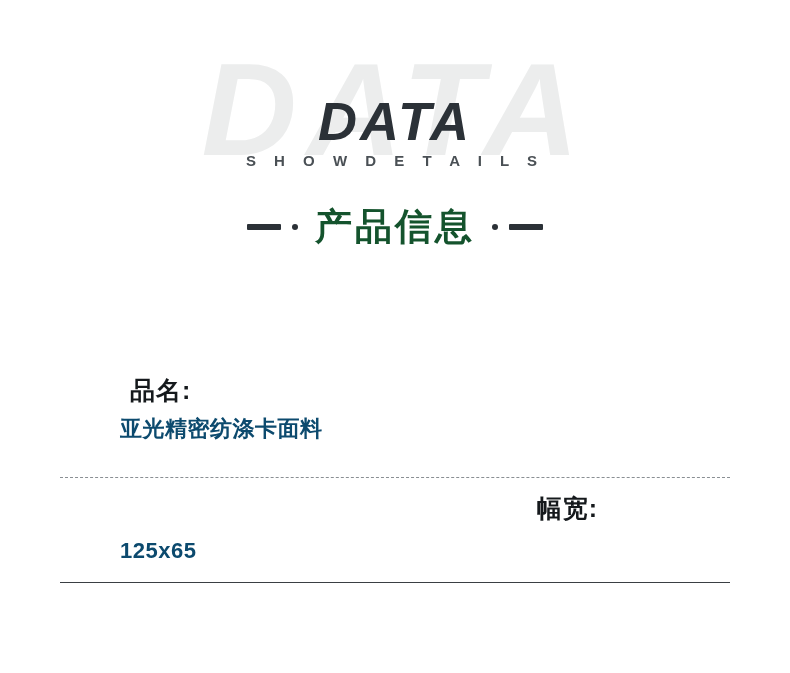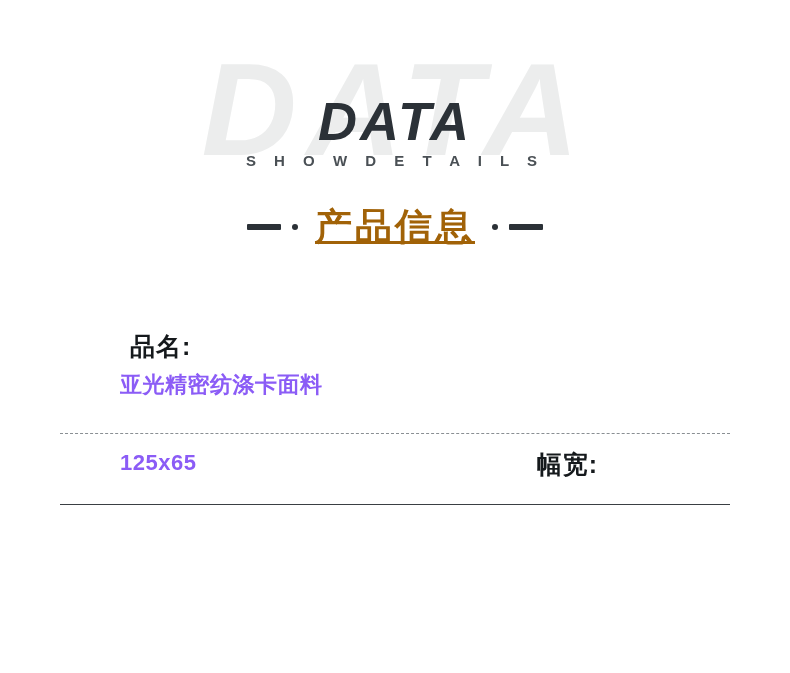--- a/index.html
+++ b/index.html
@@ -92,24 +92,23 @@
     width: 6px;
     height: 6px;
     background: #2b3137;
     border-radius: 50%;
   }
 
   .cn-title {
     font-size: 37px;
     font-weight: bold;
     letter-spacing: 3px;
-    color: #a16207;
+    color: #14532d;
     line-height: 1;
     padding: 0 6px;
-    text-decoration: underline;
   }
 
   
   .specs {
     position: absolute;
     top: 330px;
     left: 60px;
     width: 670px;
   }
 
@@ -119,20 +118,21 @@
   }
 
   .spec-cell {
     width: 50%;
     box-sizing: border-box;
     padding-bottom: 10px;
   }
 
   .spec-cell.left {
     padding-left: 60px;
+    margin-top: 44px;
   }
 
   .spec-cell.right {
     padding-left: 10px;
   }
 
   .spec-label {
     font-size: 25px;
     font-weight: bold;
     color: #15191c;
@@ -143,21 +143,21 @@
   }
 
   .spec-cell.left .spec-label {
     text-align: left;
     padding-left: 10px;
   }
 
   .spec-value {
     font-size: 22px;
     font-weight: bold;
-    color: #8b5cf6;
+    color: #0c4a6e;
     line-height: 1.35;
     text-align: center;
     letter-spacing: 0.5px;
   }
 
   .spec-cell.left .spec-value {
     text-align: left;
   }
 
   .divider-dashed {

